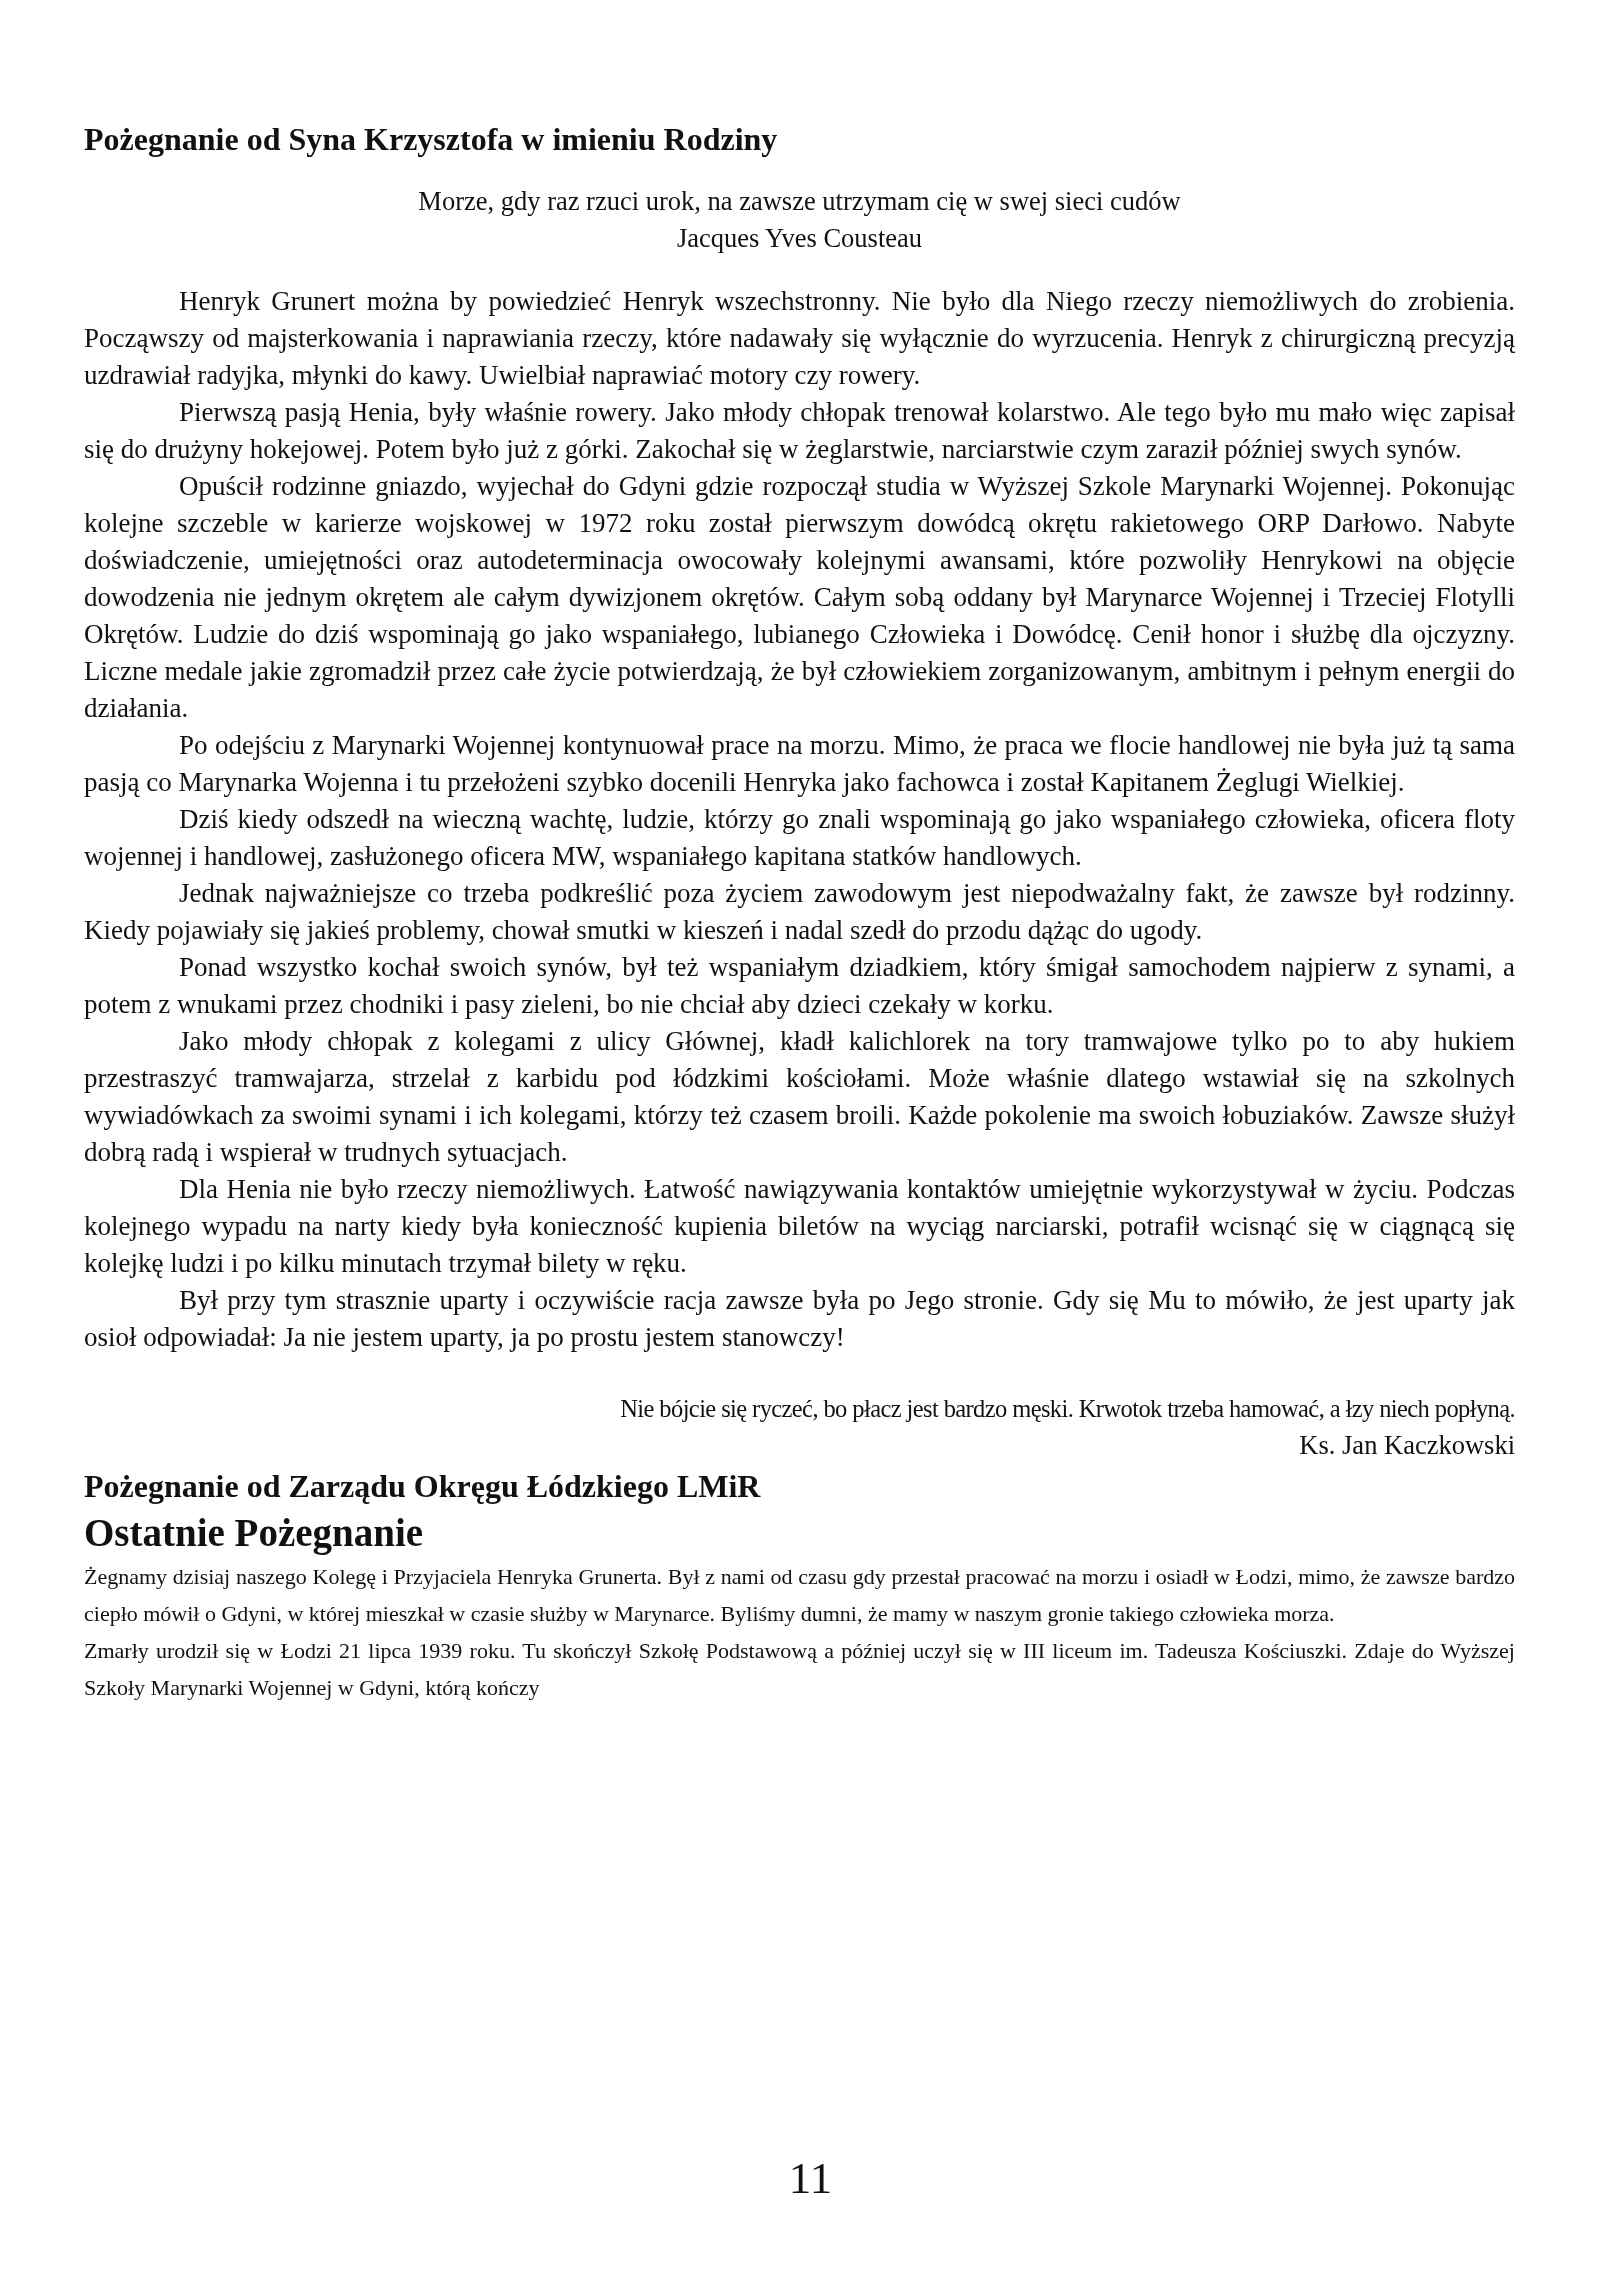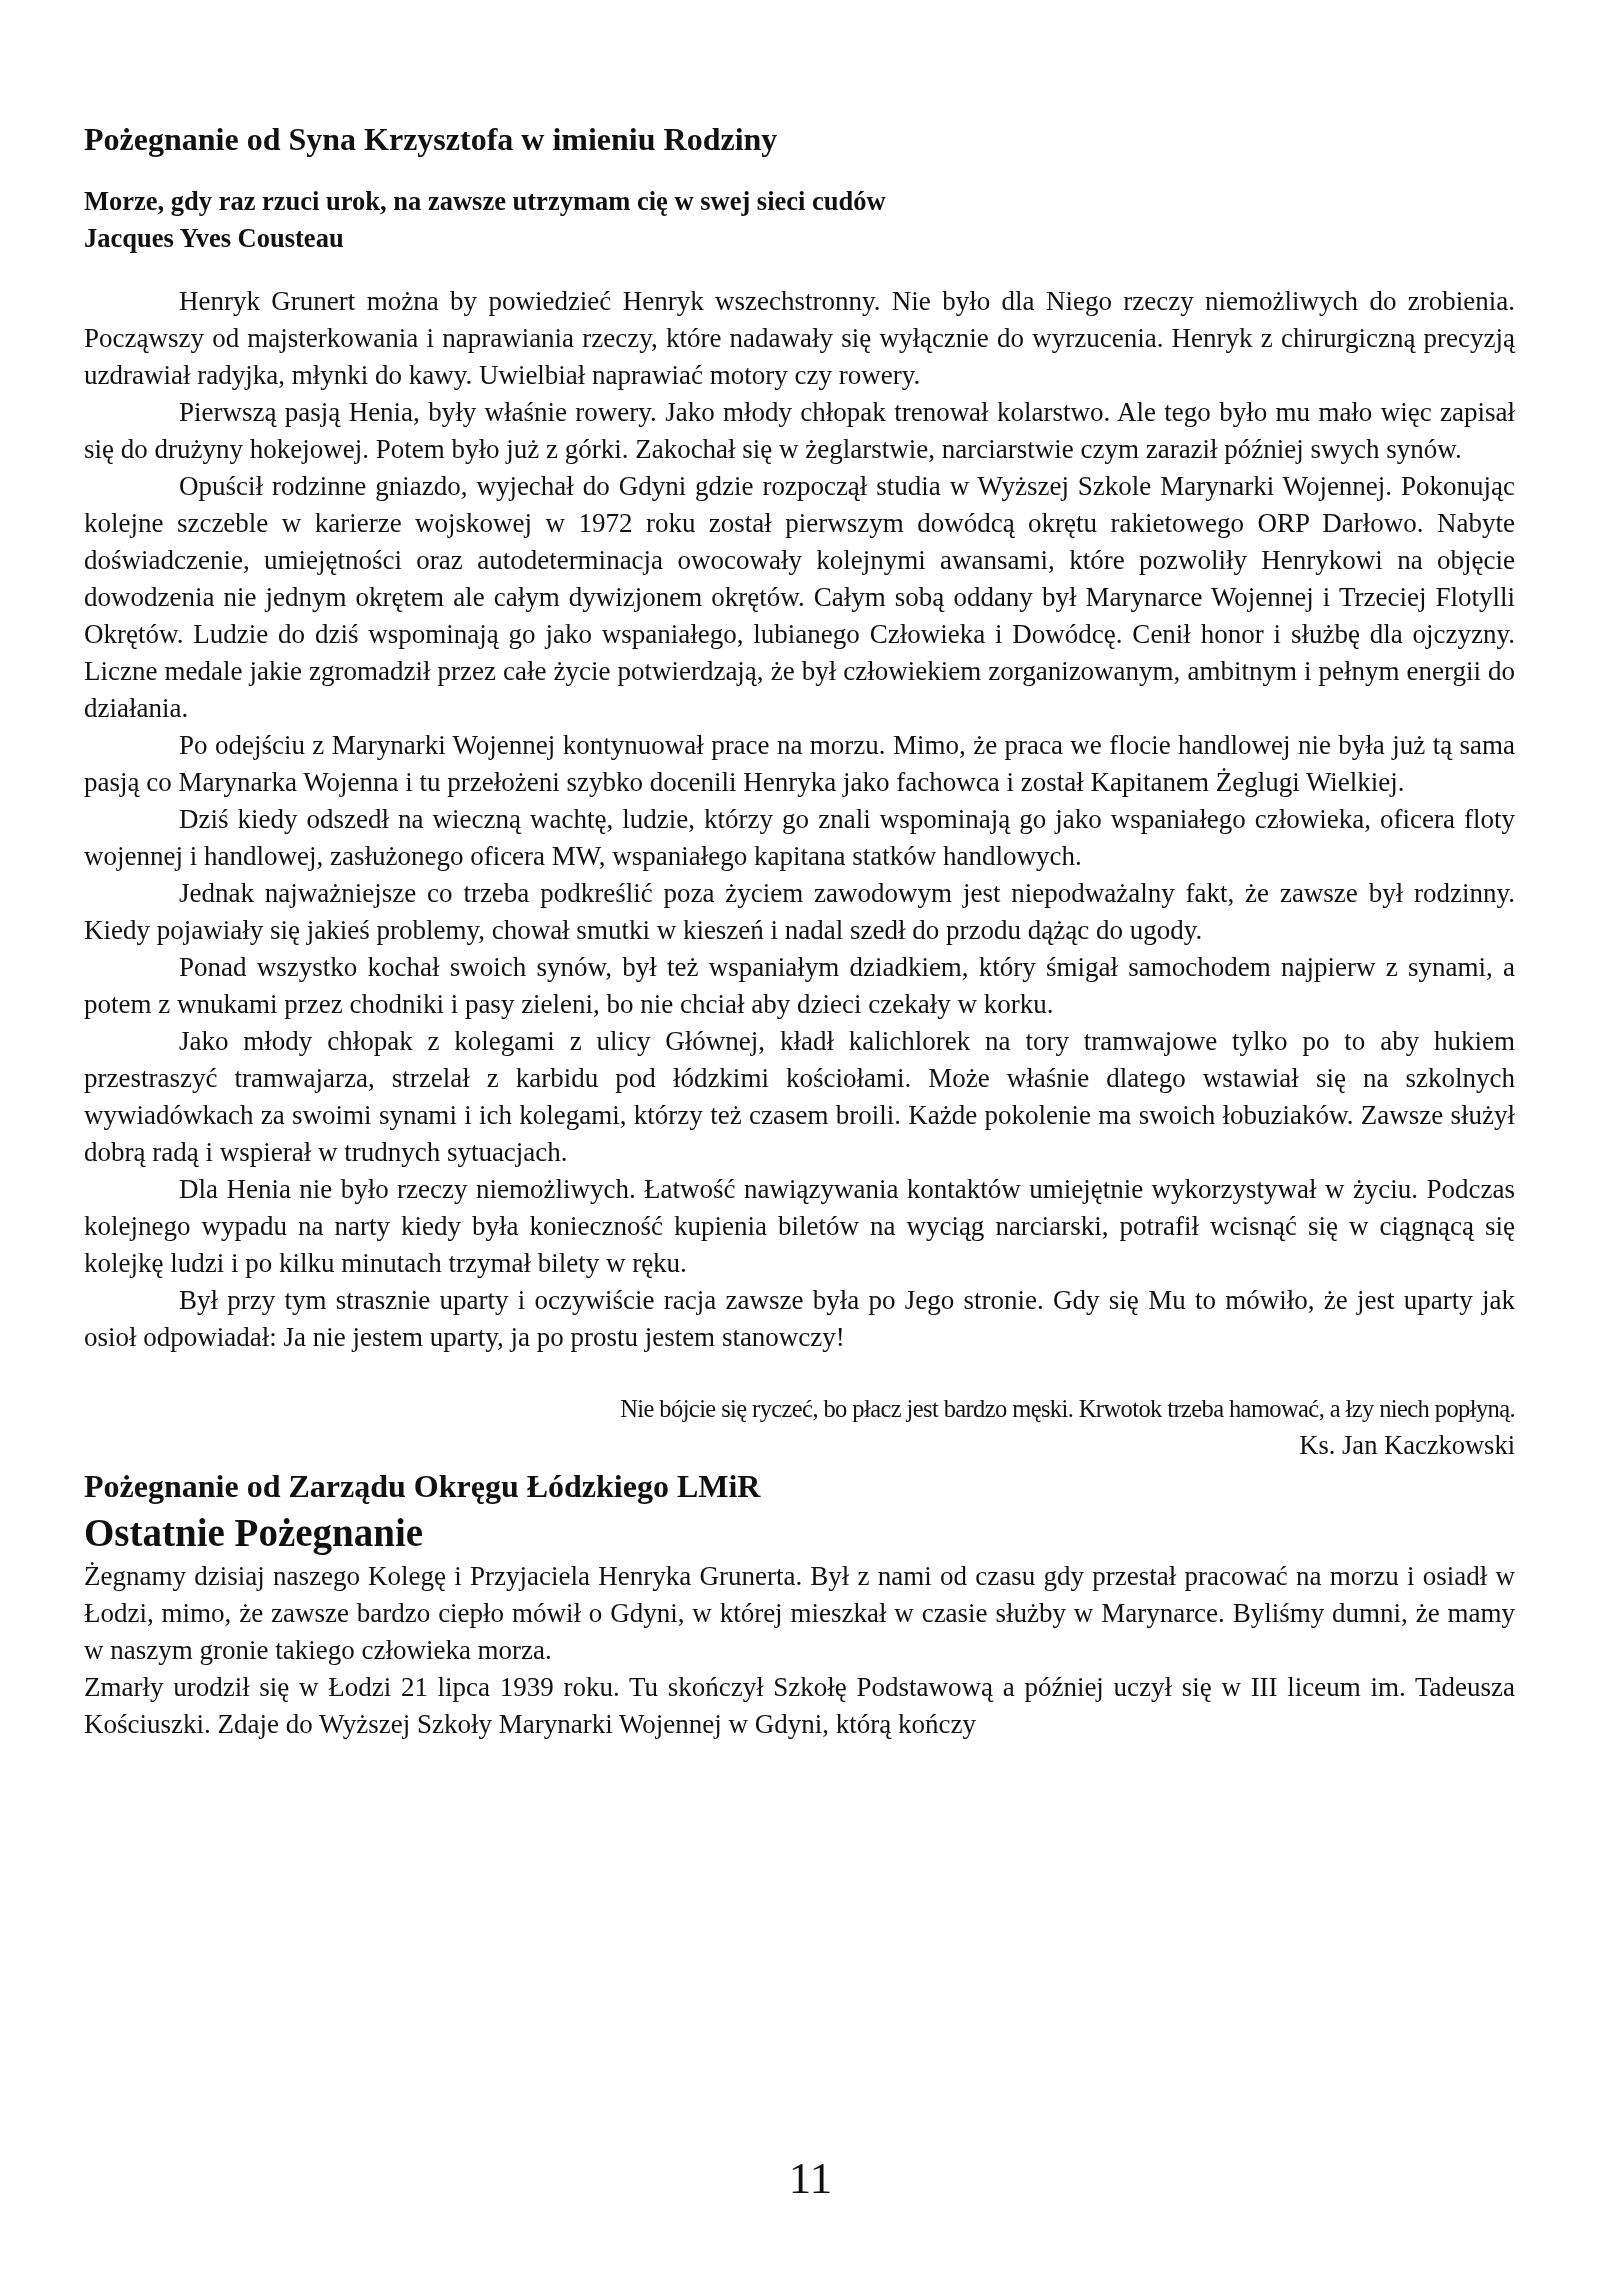--- a/index.html
+++ b/index.html
@@ -2,29 +2,29 @@
 <html><head>
 <meta charset="utf-8">
 <style>
   html, body { margin: 0; padding: 0; background: #ffffff; }
   body { width: 1621px; height: 2293px; position: relative; overflow: hidden; }
   .page {
     position: absolute; left: 84px; top: 116px; width: 1431px;
     font-family: "Liberation Serif", serif; color: #111;
   }
   .h1 { font-weight: bold; font-size: 32px; line-height: 47px; margin: 0; }
-  .quote-block { text-align: left; font-size: 26.5px; line-height: 37px; margin-top: 19.6px; font-weight: bold; }
+  .quote-block { text-align: center; font-size: 26.5px; line-height: 37px; margin-top: 19.6px; }
   .body { margin-top: 26px; font-size: 27px; line-height: 37px; text-align: justify; }
   .body p { margin: 0; text-indent: 95px; }
   .quote2 { margin-top: 35px; font-size: 24.5px; line-height: 36px; }
   .quote2 .q { text-align: right; letter-spacing: -0.6px; padding-left: 29px; }
   .quote2 .a { text-align: right; font-size: 26.5px; }
   .h2a { font-weight: bold; font-size: 32px; line-height: 45px; margin-top: 1px; }
   .h2b { font-weight: bold; font-size: 39px; line-height: 47px; margin-top: 0px; }
-  .body2 { font-size: 27px; line-height: 37px; text-align: justify; margin-top: 2px; }
+  .body2 { font-size: 22px; line-height: 37px; text-align: justify; margin-top: 2px; }
   .body2 p { margin: 0; text-indent: 0; }
   .pagenum { position: absolute; left: 0; width: 1621px; top: 2152px; text-align: center;
     font-family: "Liberation Serif", serif; font-weight: normal; font-size: 45px; color: #111; }
 </style>
 </head>
 <body>
 
 <div class="page">
   <h1 class="h1">Pożegnanie od Syna Krzysztofa w imieniu Rodziny</h1>
 

